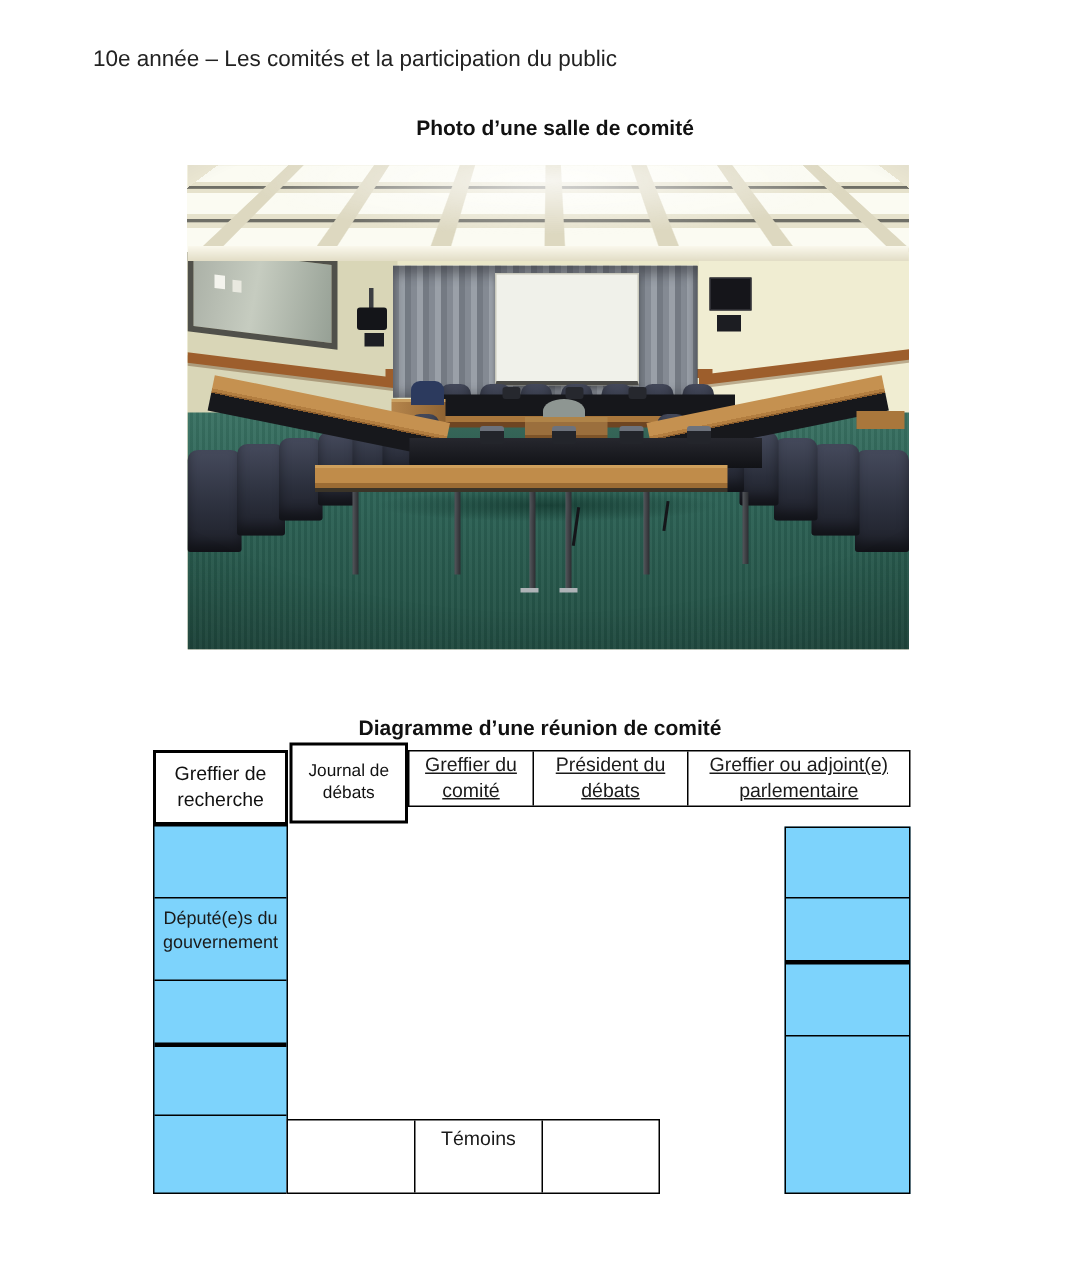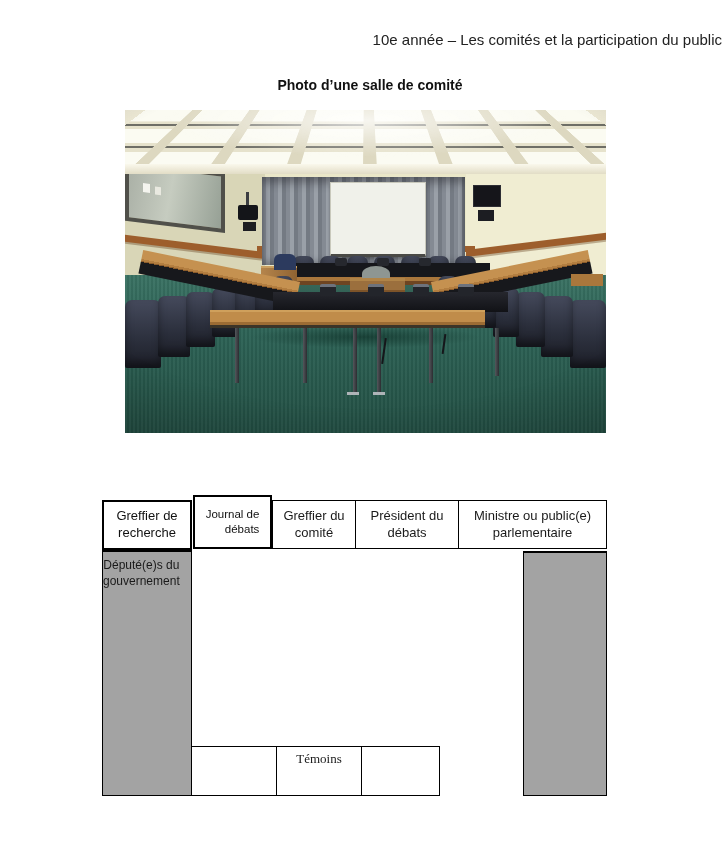--- a/index.html
+++ b/index.html
@@ -1,20 +1,20 @@
 <!DOCTYPE html>
 <html style="--carpet: #2d6356; --walls: #eae7c8; --ceiling-panels: #fbfbf2; --curtains: #8f949c; --screen: #f0f1ea; --table-wood: #c08c4a; --chairs: #2b2f3c; --trim: #9d5e2c;"><head>
 <meta charset="utf-8">
 <style>
   html,body{margin:0;padding:0;background:#ffffff;}
   .page{position:relative;width:723px;height:841px;background:#fff;
         font-family:"Liberation Sans", sans-serif;color:#1a1a1a;overflow:hidden;}
 
   
-  .page-title{position:absolute;left:62px;top:31px;width:660px;text-align:right;
+  .page-title{position:absolute;left:62px;top:31px;width:660px;text-align:left;
               font-size:15px;color:#222;}
   .photo-caption{position:absolute;left:10px;top:77px;width:720px;text-align:center;
                  font-size:14px;font-weight:bold;color:#111;}
   .diagram-title{position:absolute;left:0;top:477px;width:720px;text-align:center;
                  font-size:14px;font-weight:bold;color:#111;}
 
   
   .photo{position:absolute;left:125px;top:110px;width:481px;height:323px;overflow:hidden;
          background:var(--walls,#eae7c8);}
   .photo *{position:absolute;}
@@ -89,45 +89,45 @@
   .foot{height:3px;background:#aeb3b7;top:282px;width:12px;}
   .cable{width:2px;height:26px;background:#15161a;transform:rotate(8deg);}
   .vignette{left:0;top:0;width:481px;height:323px;
      background:radial-gradient(120% 95% at 50% 40%,rgba(0,0,0,0) 55%,rgba(10,15,12,.22) 82%,rgba(5,10,8,.5) 100%);}
 
   
   .dbox{position:absolute;box-sizing:border-box;border:1px solid #000;background:#fff;
         display:flex;align-items:center;justify-content:center;text-align:center;
         white-space:pre-line;line-height:1.3;font-size:13px;color:#111;}
   .services{left:102px;top:500px;width:90px;height:50px;border-width:2px;}
-  .journal{left:193px;top:495px;width:79px;height:54px;border-width:2px;font-size:11.5px;text-align:right;}
-  .toprow{position:absolute;left:272px;top:500px;width:335px;height:49px;box-sizing:border-box;
-          border:1px solid #000;display:flex;}
+  .journal{left:193px;top:495px;width:79px;height:54px;border-width:2px;font-size:11.5px;}
+  .toprow{position:absolute;left:272px;top:500px;width:335px;height:38px;box-sizing:border-box;
+          border:1px solid #000;display:flex;text-decoration:underline;}
   .toprow .cell{box-sizing:border-box;display:flex;align-items:center;justify-content:center;
           text-align:center;white-space:pre-line;line-height:1.3;font-size:13px;}
   .cell-greffier{width:82px;}
   .cell-president{width:103px;border-left:1px solid #000;}
   .cell-ministre{flex:1;border-left:1px solid #000;}
   .vcol{position:absolute;box-sizing:border-box;border:1px solid #000;display:flex;
-        flex-direction:row;background:#a3a3a3;}
+        flex-direction:column;background:#7dd3fc;}
   .col-left{left:102px;top:550px;width:90px;height:246px;}
   .col-right{left:523px;top:551px;width:84px;height:245px;}
   .vcol .vcell{box-sizing:border-box;white-space:pre-line;text-align:center;
         font-size:12px;line-height:1.35;}
   .vcol .b1{border-top:1px solid #000;}
   .vcol .b3{border-top:3px solid #000;}
   .vcell.label-top{padding-top:5px;}
   .vcell.label-mid{display:flex;align-items:center;justify-content:center;}
   .col-left .c1{height:47px;} .col-left .c2{height:55px;} .col-left .c3{height:42px;}
   .col-left .c4{height:48px;} .col-left .c5{flex:1;}
   .col-right .c1{height:46px;} .col-right .c2{height:55px;} .col-right .c3{height:42px;}
   .col-right .c4{height:50px;} .col-right .c5{flex:1;}
   .bottomrow{position:absolute;left:191px;top:746px;width:249px;height:50px;
         box-sizing:border-box;border:1px solid #000;display:flex;background:#fff;}
-  .bottomrow .cell{box-sizing:border-box;font-family:Liberation Serif, serif;}
+  .bottomrow .cell{box-sizing:border-box;}
   .cell-b1{width:84px;}
   .cell-temoins{width:85px;border-left:1px solid #000;text-align:center;
         font-size:13px;padding-top:4px;}
   .cell-b3{flex:1;border-left:1px solid #000;}
 </style>
 </head>
 <body>
 
 <div class="page">
 
@@ -216,33 +216,34 @@
     <div class="leg" style="left:252px;height:66px;"></div>
     <div class="leg" style="left:304px;height:55px;"></div>
     <div class="leg" style="left:370px;height:48px;"></div>
     <div class="foot" style="left:222px;"></div>
     <div class="foot" style="left:248px;"></div>
     <div class="cable" style="left:258px;top:228px;"></div>
     <div class="cable" style="left:318px;top:224px;height:20px;"></div>
     <div class="vignette"></div>
   </div>
 
+  <div class="diagram-title">Diagramme d’une réunion de comité</div>
 
   <div>
     <div class="dbox services">Greffier de
 recherche</div>
     <div class="dbox journal">Journal de
 débats</div>
 
     <div class="toprow">
       <div class="cell cell-greffier">Greffier du
 comité</div>
       <div class="cell cell-president">Président du
 débats</div>
-      <div class="cell cell-ministre">Ministre ou public(e)
+      <div class="cell cell-ministre">Greffier ou adjoint(e)
 parlementaire</div>
     </div>
 
     <div class="vcol col-left">
       <div class="vcell c1"></div>
       <div class="vcell c2 b1 label-top">Député(e)s du
 gouvernement</div>
       <div class="vcell c3 b1"></div>
       <div class="vcell c4 b3"></div>
       <div class="vcell c5 b1"></div>

